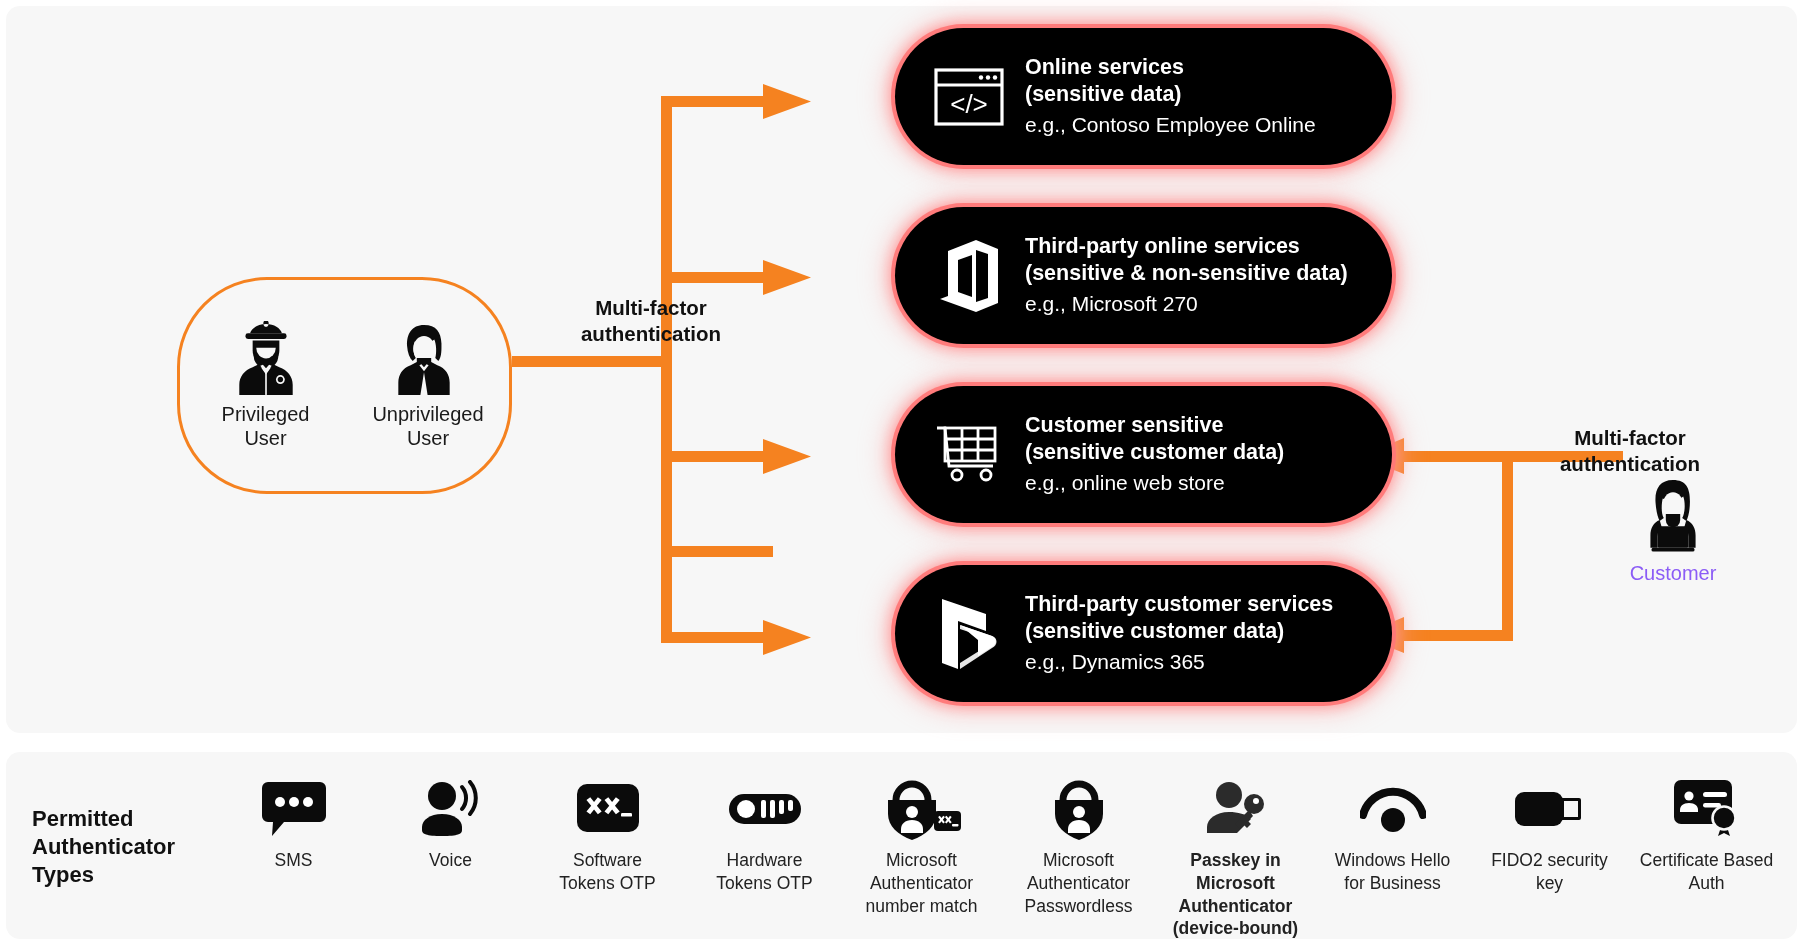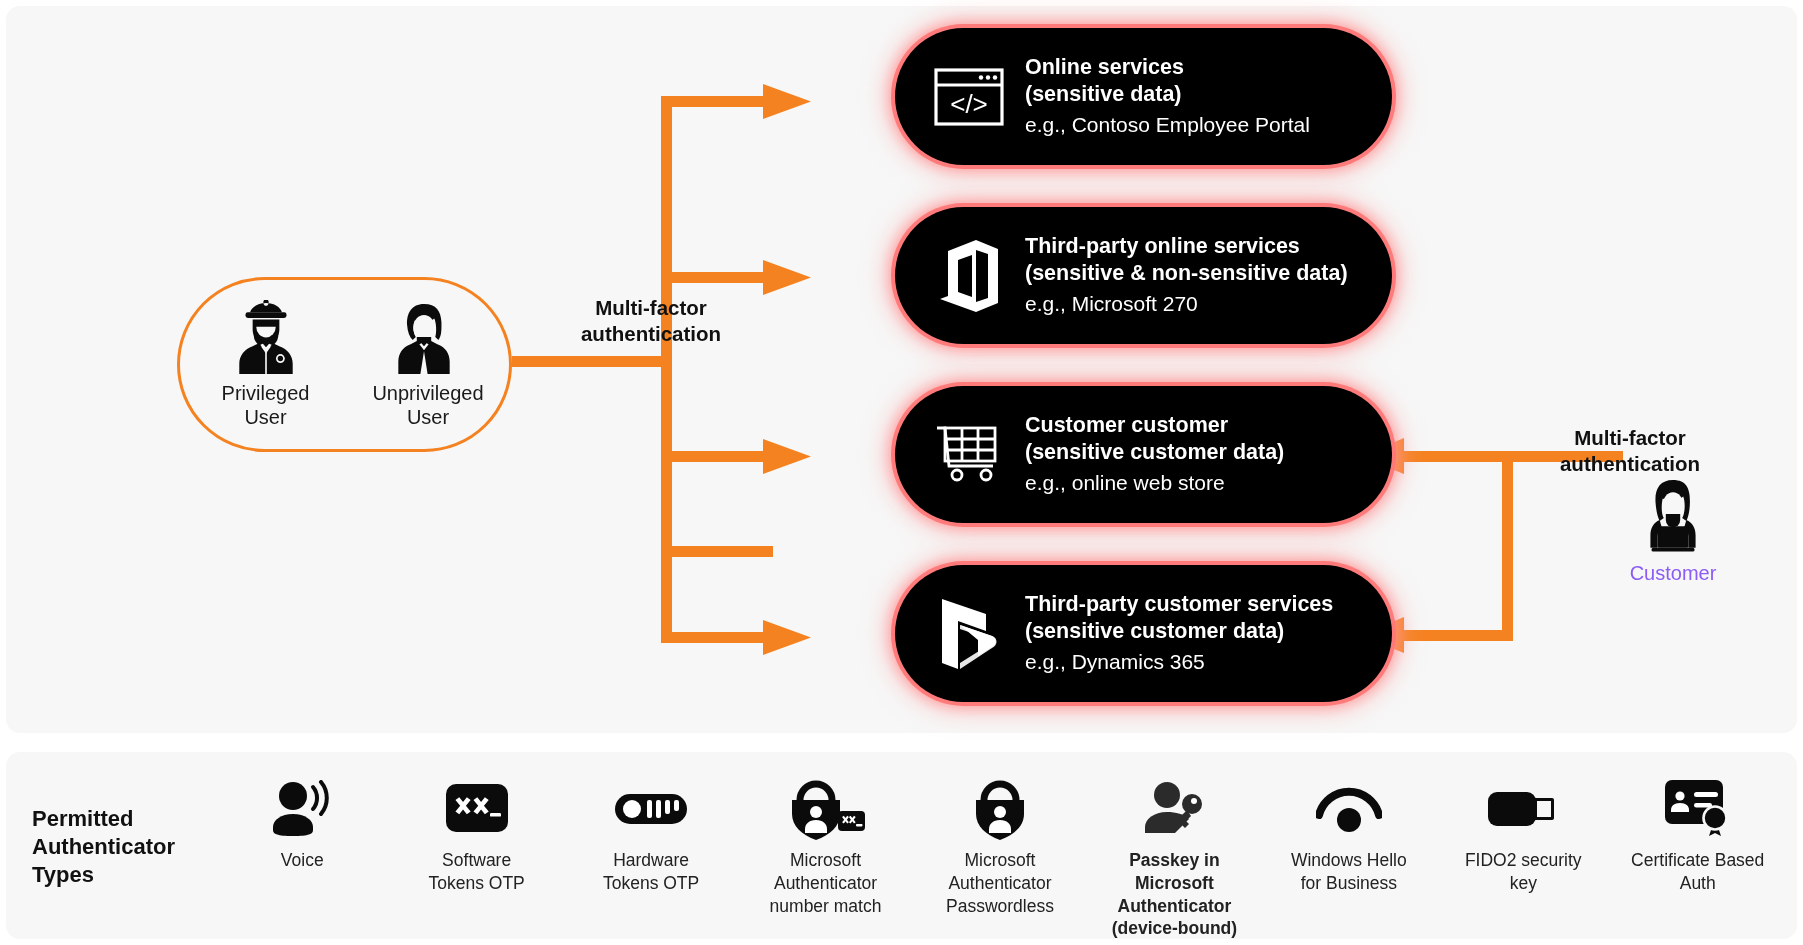--- a/index.html
+++ b/index.html
@@ -16,21 +16,21 @@
     position: absolute;
     background: #f7f7f7;
     border-radius: 14px;
   }
   #top-panel { left: 6px; top: 6px; width: 1791px; height: 727px; }
   #bottom-panel { left: 6px; top: 752px; width: 1791px; height: 187px; }
 
   
   #users-group {
     position: absolute;
-    left: 177px; top: 277px; width: 335px; height: 175px;
+    left: 177px; top: 277px; width: 335px; height: 217px;
     border: 3px solid #f58220;
     border-radius: 90px;
     background: #f7f7f7;
     display: flex;
     align-items: center;
     justify-content: center;
     gap: 18px;
   }
   .user-cell {
     display: flex; flex-direction: column; align-items: center;
@@ -210,21 +210,21 @@
         <line x1="2" y1="17" x2="68" y2="17" stroke="#ffffff" stroke-width="3.2"></line>
         <circle cx="47" cy="9.5" r="2.2" fill="#ffffff"></circle>
         <circle cx="54" cy="9.5" r="2.2" fill="#ffffff"></circle>
         <circle cx="61" cy="9.5" r="2.2" fill="#ffffff"></circle>
         <text x="35" y="45" font-family="Liberation Sans, sans-serif" font-size="26" fill="#ffffff" text-anchor="middle">&lt;/&gt;</text>
       </svg>
     </div>
     <div class="pill-text">
       <div class="t1">Online services</div>
       <div class="t2">(sensitive data)</div>
-      <div class="t3">e.g., Contoso Employee Portal</div>
+      <div class="t3">e.g., Contoso Employee Online</div>
     </div>
   </div>
 
   <div class="pill" id="pill-1">
     <div class="pill-icon">
       <svg width="66" height="76" viewBox="0 0 66 76">
         <path d="M40 2 L12 13 L12 58 L4 61 L40 74 L62 65 L62 11 Z M40 12 L52 16 L52 60 L40 64 Z M22 22 L36 17 L36 59 L22 54 Z" fill="#ffffff"></path>
       </svg>
     </div>
     <div class="pill-text">
@@ -243,21 +243,21 @@
           <line x1="12" y1="26" x2="62" y2="26"></line>
           <line x1="29" y1="4" x2="29" y2="37"></line>
           <line x1="45" y1="4" x2="45" y2="37"></line>
           <path d="M4 4 H12 L16 42 H60"></path>
           <circle cx="24" cy="51" r="5"></circle>
           <circle cx="53" cy="51" r="5"></circle>
         </g>
       </svg>
     </div>
     <div class="pill-text">
-      <div class="t1">Customer customer</div>
+      <div class="t1">Customer sensitive</div>
       <div class="t2">(sensitive customer data)</div>
       <div class="t3">e.g., online web store</div>
     </div>
   </div>
 
   <div class="pill" id="pill-3">
     <div class="pill-icon">
       <svg width="66" height="78" viewBox="0 0 66 78">
         <path d="M6 4 L50 19 L50 36 L22 26 L22 74 L6 68 Z" fill="#ffffff"></path>
         <path d="M24 30 L56 41 C62 43 62 50 56 53 L24 74 Z" fill="#ffffff" opacity="0.9"></path>
@@ -286,20 +286,31 @@
     </svg>
     <div class="cap">Customer</div>
   </div>
 
   <div id="auth-title" style="white-space: pre-line;">Permitted
 Authenticator
 Types</div>
 
   <div id="auth-list">
 
+    <div class="auth-item">
+      <div class="glyph-wrap">
+        <svg width="64" height="58" viewBox="0 0 64 58">
+          <path d="M6 2 h52 a6 6 0 0 1 6 6 v28 a6 6 0 0 1 -6 6 H22 L10 56 L11 42 H6 a6 6 0 0 1 -6 -6 V8 a6 6 0 0 1 6 -6 z" fill="#0b0b0b"></path>
+          <circle cx="18" cy="22" r="5" fill="#ffffff"></circle>
+          <circle cx="32" cy="22" r="5" fill="#ffffff"></circle>
+          <circle cx="46" cy="22" r="5" fill="#ffffff"></circle>
+        </svg>
+      </div>
+      <div class="cap">SMS</div>
+    </div>
 
     <div class="auth-item">
       <div class="glyph-wrap">
         <svg width="62" height="58" viewBox="0 0 62 58">
           <circle cx="22" cy="16" r="14" fill="#0b0b0b"></circle>
           <path d="M22 34 c-12 0 -20 6 -20 13 v3 c0 4 4 6 20 6 s20 -2 20 -6 v-3 c0 -7 -8 -13 -20 -13 z" fill="#0b0b0b"></path>
           <g fill="none" stroke="#0b0b0b" stroke-width="4" stroke-linecap="round">
             <path d="M42 7 a17 17 0 0 1 0 22"></path>
             <path d="M50 2 a25 25 0 0 1 0 32"></path>
           </g>

